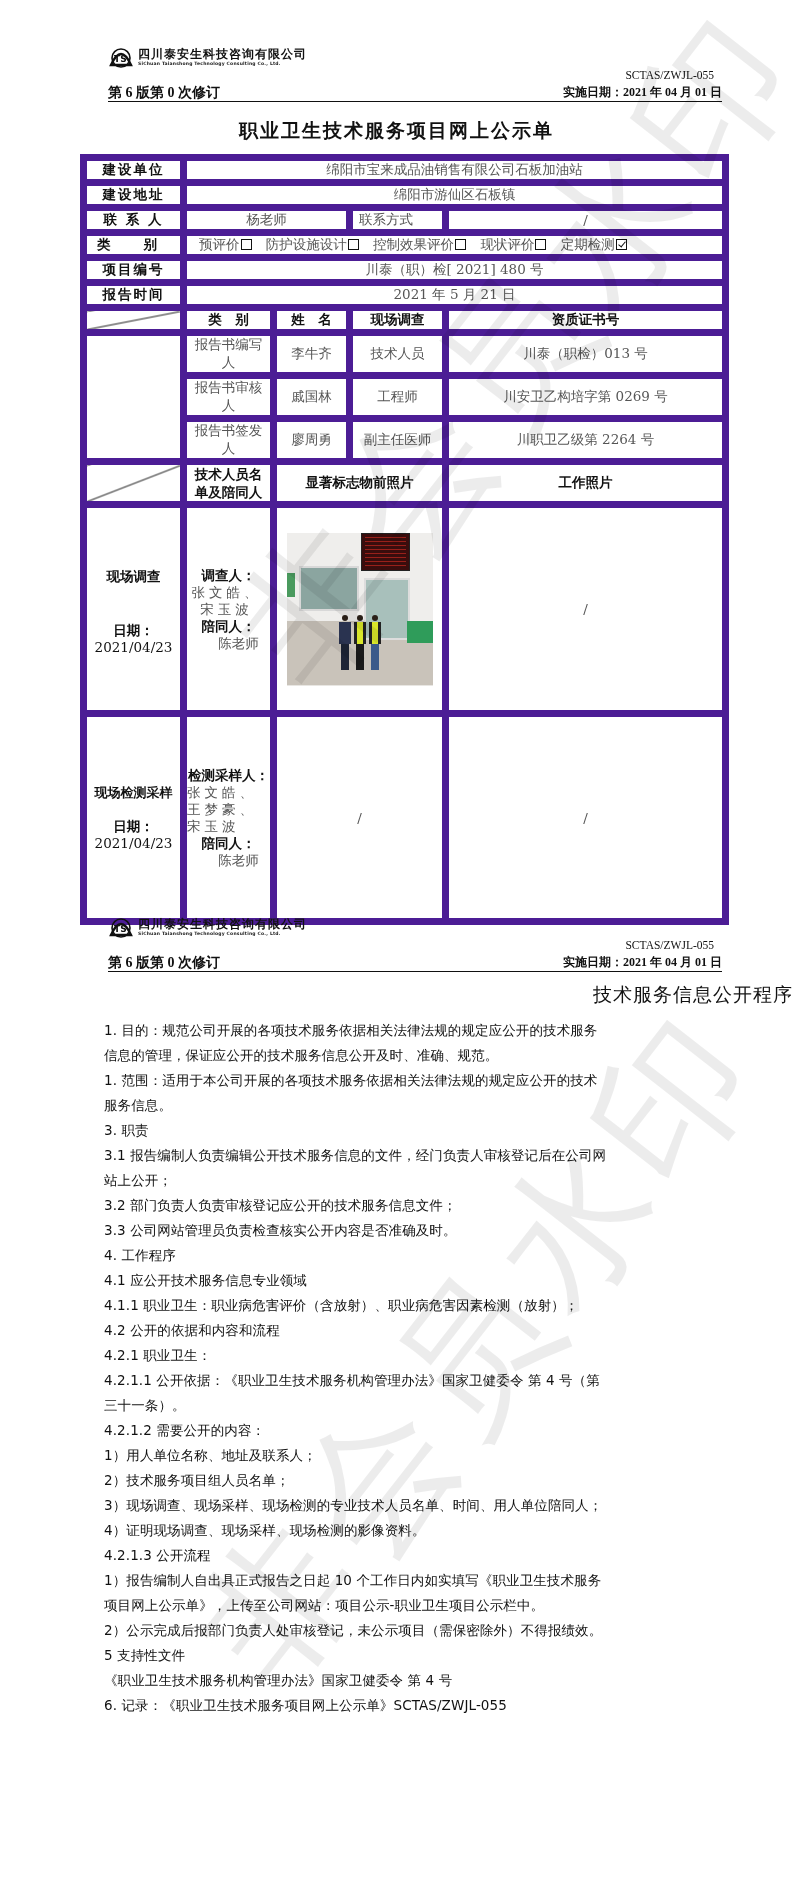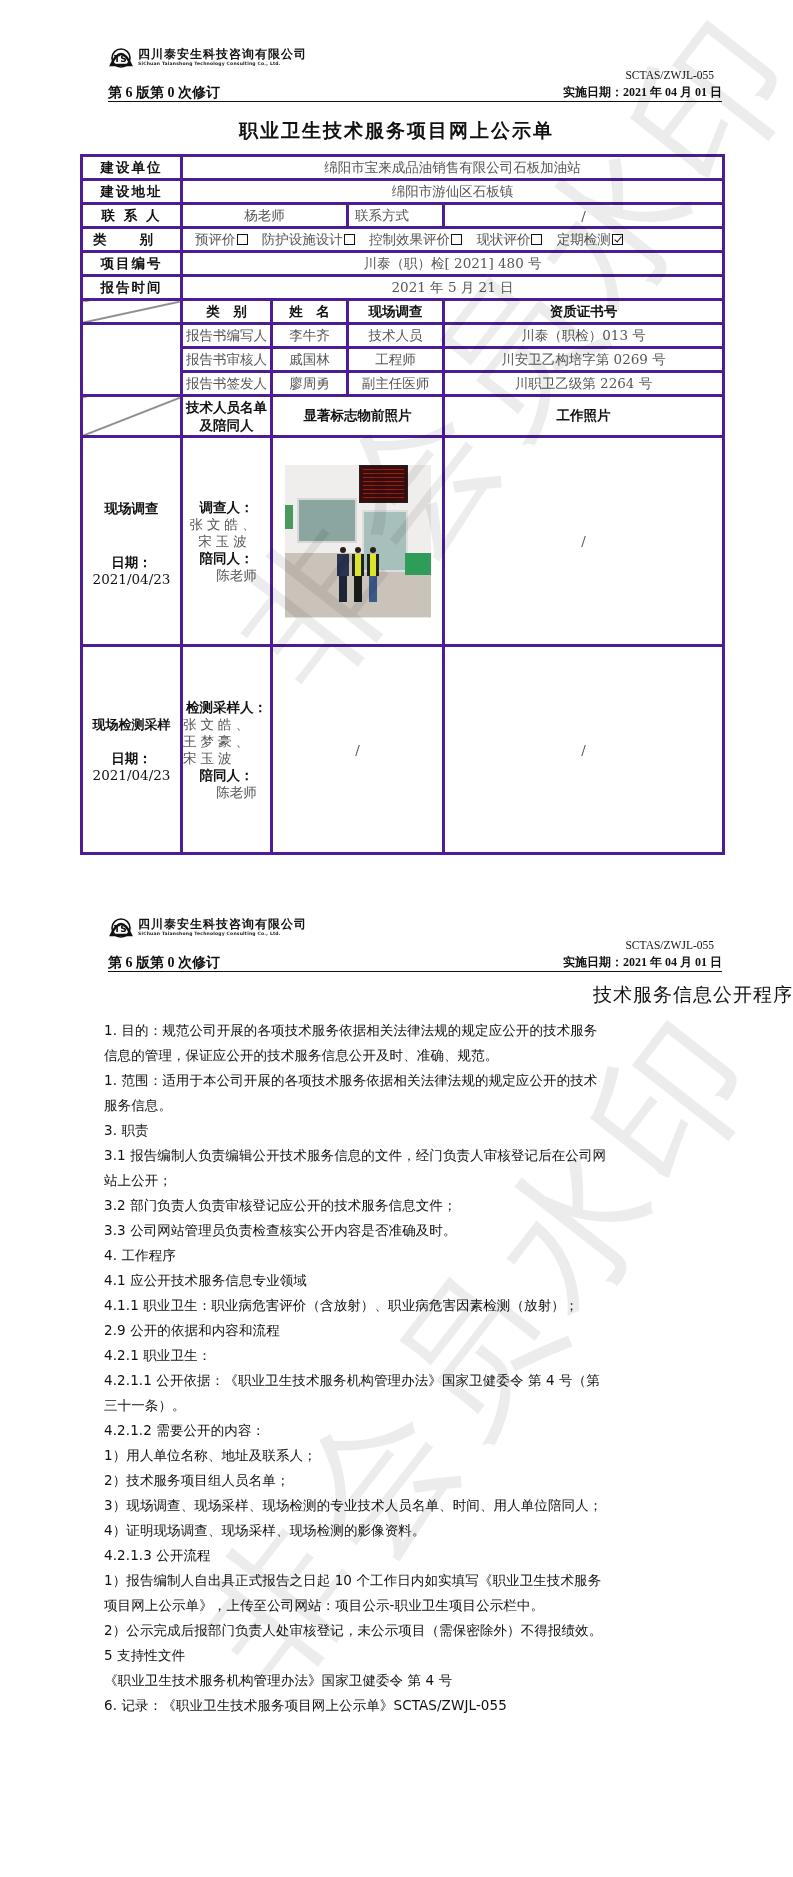--- a/index.html
+++ b/index.html
@@ -20,21 +20,21 @@
   .logo-en { font-family: "DejaVu Sans", sans-serif; font-weight: bold; font-size: 4.5px; line-height: 6px; color: #222; letter-spacing: 0.2px; }
   .doc-code { position: absolute; right: 8px; top: 25px; font-size: 11.5px; font-family: "Liberation Serif", serif; }
   .version { position: absolute; left: 0; top: 40px; font-size: 14px; font-weight: bold; font-family: "Liberation Serif", serif; }
   .impl-date { position: absolute; right: 0; top: 40px; font-size: 12px; font-weight: bold; font-family: "Liberation Serif", serif; }
   .header-rule { position: absolute; left: 0; right: 0; top: 57px; border-top: 1.3px solid #111; }
 
   .title1 { position: absolute; left: 0; width: 793px; top: 118px; text-align: center; font-size: 19px; font-weight: bold; letter-spacing: 2px; }
   .title2 { position: absolute; left: 0; width: 793px; top: 982px; text-align: right; font-size: 19px; letter-spacing: 1px; font-family: "DejaVu Sans", sans-serif; font-weight: 300; }
 
   table.form { position: absolute; left: 80px; top: 154px; width: 642px; border-collapse: collapse; table-layout: fixed; }
-  table.form td { border: 3px solid #4c1d95; font-size: 13.5px; text-align: center; vertical-align: middle; padding: 0 2px; color: #555; }
+  table.form td { border: 7px solid #4c1d95; font-size: 13.5px; text-align: center; vertical-align: middle; padding: 0 2px; color: #555; }
   table.form td.lbl { color: #111; font-weight: bold; font-family: "DejaVu Serif", serif; letter-spacing: 2px; }
   table.form td.hdr { color: #111; font-weight: bold; }
   .r1 td { height: 24px; }
   .diag2 { background: linear-gradient(to bottom right, transparent 0, transparent calc(50% - 1px), #222 50%, transparent calc(50% + 1px)); }
   .bold { font-weight: bold; color: #111; }
   .check { display: inline-block; width: 11px; height: 11px; border: 1px solid #111; vertical-align: -1px; margin-left: 1px; position: relative; }
   .check.on::after { content: ""; position: absolute; left: 3px; top: 0px; width: 3px; height: 6px; border-right: 1.2px solid #111; border-bottom: 1.2px solid #111; transform: rotate(40deg); }
   .cat-item { margin-right: 10px; }
   .cat-item:last-child { margin-right: 0; font-family: Liberation Mono, monospace; }
 
@@ -255,21 +255,21 @@
   <p>1. 范围：适用于本公司开展的各项技术服务依据相关法律法规的规定应公开的技术</p>
   <p>服务信息。</p>
   <p>3. 职责</p>
   <p>3.1 报告编制人负责编辑公开技术服务信息的文件，经门负责人审核登记后在公司网</p>
   <p>站上公开；</p>
   <p>3.2 部门负责人负责审核登记应公开的技术服务信息文件；</p>
   <p>3.3 公司网站管理员负责检查核实公开内容是否准确及时。</p>
   <p>4. 工作程序</p>
   <p>4.1 应公开技术服务信息专业领域</p>
   <p>4.1.1 职业卫生：职业病危害评价（含放射）、职业病危害因素检测（放射）；</p>
-  <p>2.9 公开的依据和内容和流程</p>
+  <p>4.2 公开的依据和内容和流程</p>
   <p>4.2.1 职业卫生：</p>
   <p>4.2.1.1 公开依据：《职业卫生技术服务机构管理办法》国家卫健委令 第 4 号（第</p>
   <p>三十一条）。</p>
   <p>4.2.1.2 需要公开的内容：</p>
   <p>1）用人单位名称、地址及联系人；</p>
   <p>2）技术服务项目组人员名单；</p>
   <p>3）现场调查、现场采样、现场检测的专业技术人员名单、时间、用人单位陪同人；</p>
   <p>4）证明现场调查、现场采样、现场检测的影像资料。</p>
   <p>4.2.1.3 公开流程</p>
   <p>1）报告编制人自出具正式报告之日起 10 个工作日内如实填写《职业卫生技术服务</p>

